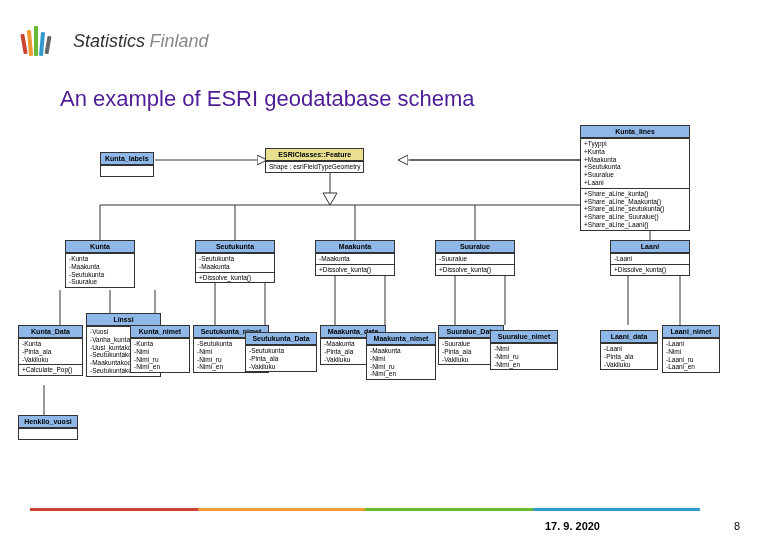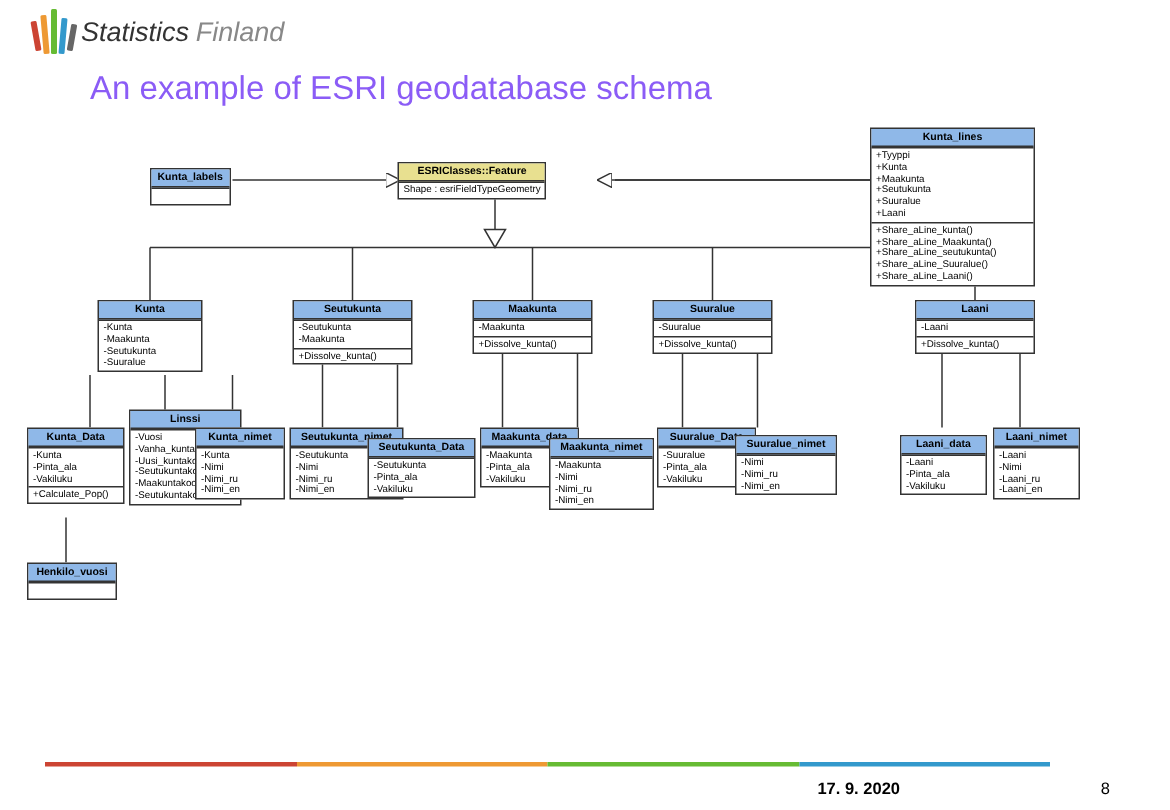--- a/index.html
+++ b/index.html
@@ -1,29 +1,29 @@
 <!DOCTYPE html>
 <html><head>
 <meta charset="utf-8">
 <style>
   * { box-sizing: border-box; margin: 0; padding: 0; }
   body { font-family: Arial, sans-serif; width: 780px; height: 540px; background: #fff; position: relative; overflow: hidden; }
   
-  .header { display: flex; align-items: center; padding: 4px 20px; gap: 0; }
+  .header { display: flex; align-items: center; padding: 24px 20px; gap: 19px; }
   .logo-icon { width: 34px; height: 34px; position: relative; }
   .logo-bar { position: absolute; width: 4px; border-radius: 1px; }
   .lb1 { background:#c43; height:20px; left:2px; top:10px; transform:rotate(-10deg);}
   .lb2 { background:#e93; height:26px; left:8px; top:6px; transform:rotate(-5deg);}
   .lb3 { background:#6b3; height:30px; left:14px; top:2px; }
   .lb4 { background:#39c; height:24px; left:20px; top:8px; transform:rotate(5deg);}
   .lb5 { background:#666; height:18px; left:26px; top:12px; transform:rotate(10deg);}
   .brand-main { font-size: 18px; color:#333; font-style: italic; font-weight: 500; }
   .brand-sub { font-size: 18px; color:#888; font-style: italic; }
   
-  .title { font-size: 22px; font-weight: normal; padding: 4px 60px 8px; color:#8b5cf6; }
+  .title { font-size: 22px; font-weight: normal; padding: 4px 60px 8px; color:#4c1d95; }
   
   .diagram { position: relative; height: 360px; margin: 0 10px; font-size: 7px; }
   
   .cls { position: absolute; border: 1px solid #333; background: #fff; }
   .cls-hdr { background: #8fb8e8; padding: 2px 4px; font-weight: bold; text-align: center; border-bottom: 1px solid #333; white-space: nowrap; font-size: 7px;}
   .cls-hdr.yellow { background: #e8e090; }
   .cls-body { padding: 1px 3px; font-size: 6.5px; line-height: 1.2; }
   .cls-sep { border-top: 1px solid #333; }
   .cls-row { white-space: nowrap; }
   

